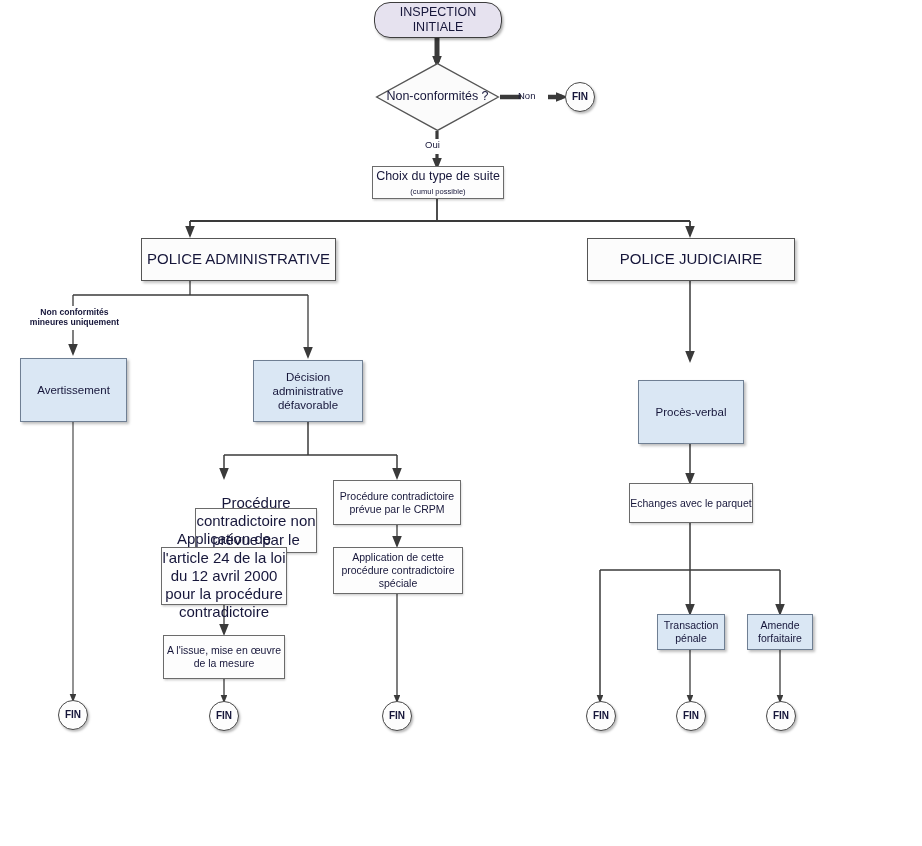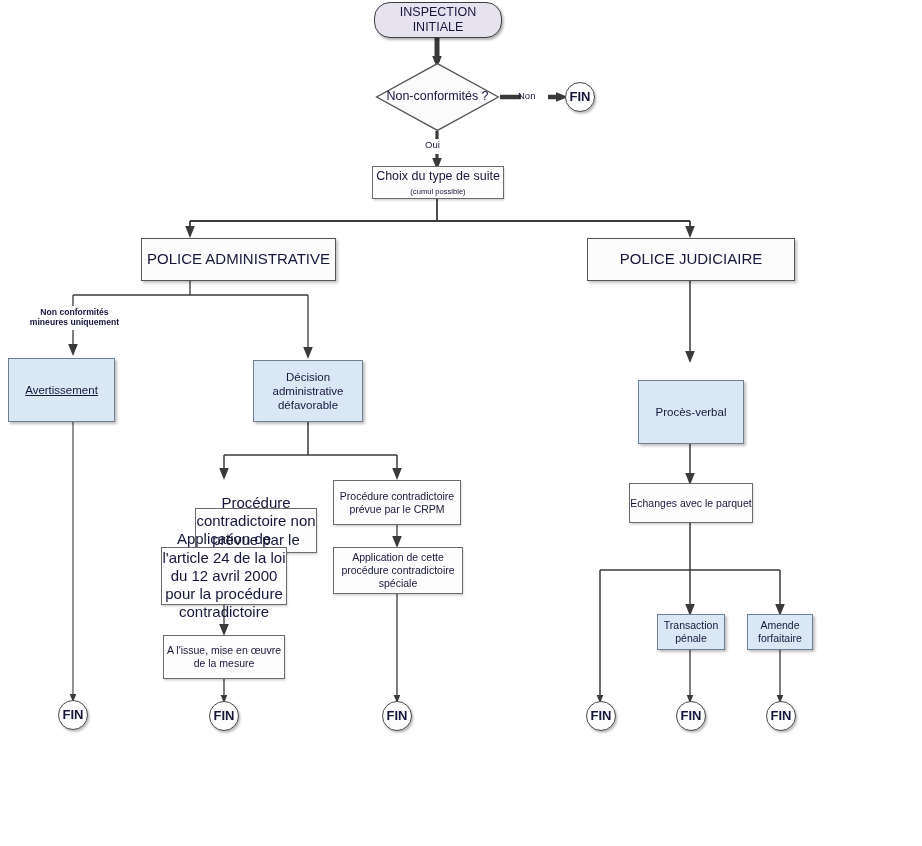--- a/index.html
+++ b/index.html
@@ -94,21 +94,21 @@
     font-size: 15px;
     color: #16163a;
     box-shadow: 1.6px 2.2px 2.6px rgba(0,0,0,0.24);
   }
 
   
   .n-fin {
     border: 1.3px solid #4a4a4a;
     border-radius: 50%;
     background: #fdfdfd;
-    font-size: 13px;
+    font-size: 10px;
     font-weight: bold;
     color: #16163a;
     box-shadow: 1.4px 1.8px 2.2px rgba(0,0,0,0.26);
   }
 
   
   .edge-label {
     position: absolute;
     font-size: 9.5px;
     color: #16163a;
@@ -211,21 +211,21 @@
 
   <div class="node n-head" style="left:587px; top:238px; width:208px; height:43px;text-align:center;">
     <span class="lbl">POLICE JUDICIAIRE</span>
   </div>
 
   <div class="edge-label tiny" style="left:22px; top:307px; width:105px;">
     <span>Non conformités</span><br>
     <span>mineures uniquement</span>
   </div>
 
-  <div class="node n-blue" style="left:8px; top:358px; width:107px; height:64px;text-decoration:underline;">
+  <div class="node n-blue" style="left:20px; top:358px; width:107px; height:64px;">
     <span class="lbl">Avertissement</span>
   </div>
 
   <div class="node n-blue" style="left:253px; top:360px; width:110px; height:62px;">
     <span class="lbl">Décision administrative défavorable</span>
   </div>
 
   <div class="node n-proc" style="left:163px; top:508px; width:122px; height:45px; font-size:15px;margin-left:32px;">
     <span class="lbl">Procédure contradictoire non prévue par le CRPM</span>
   </div>

